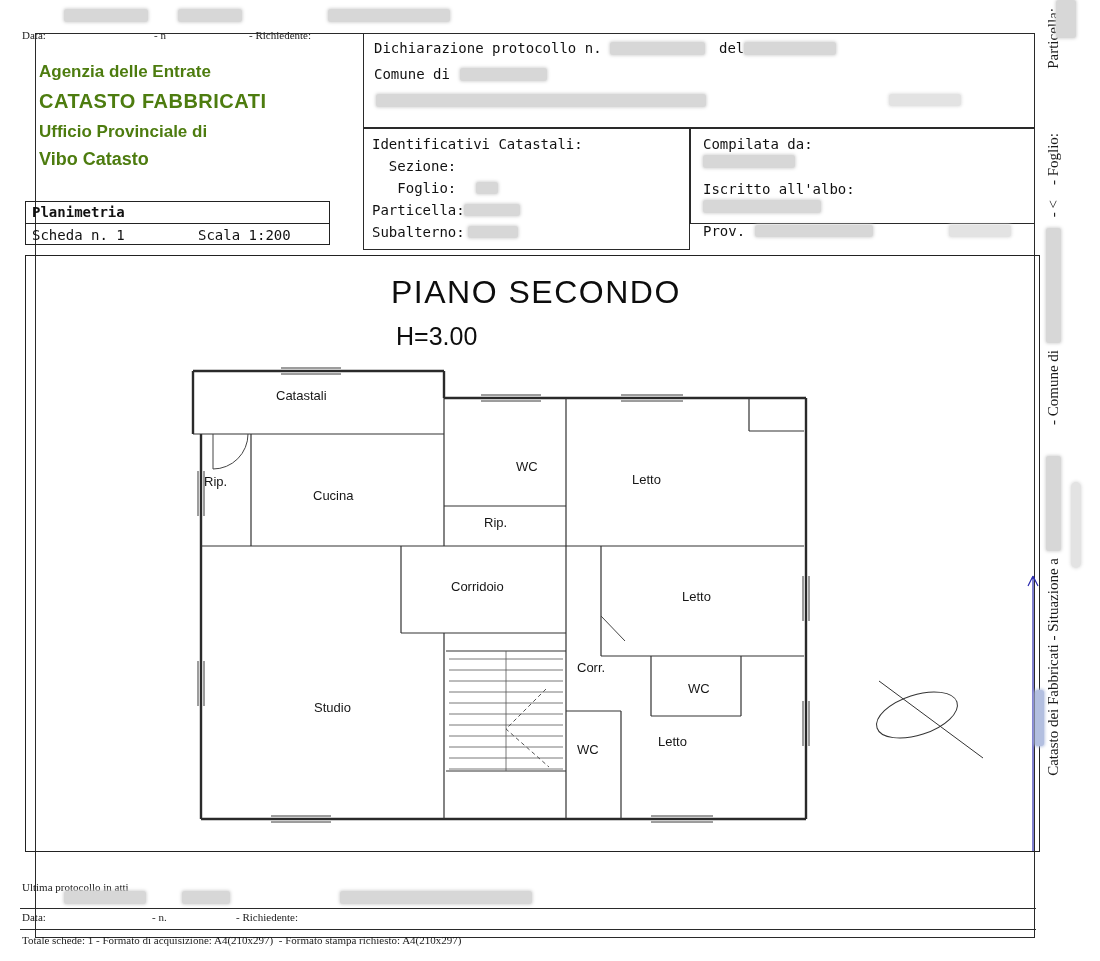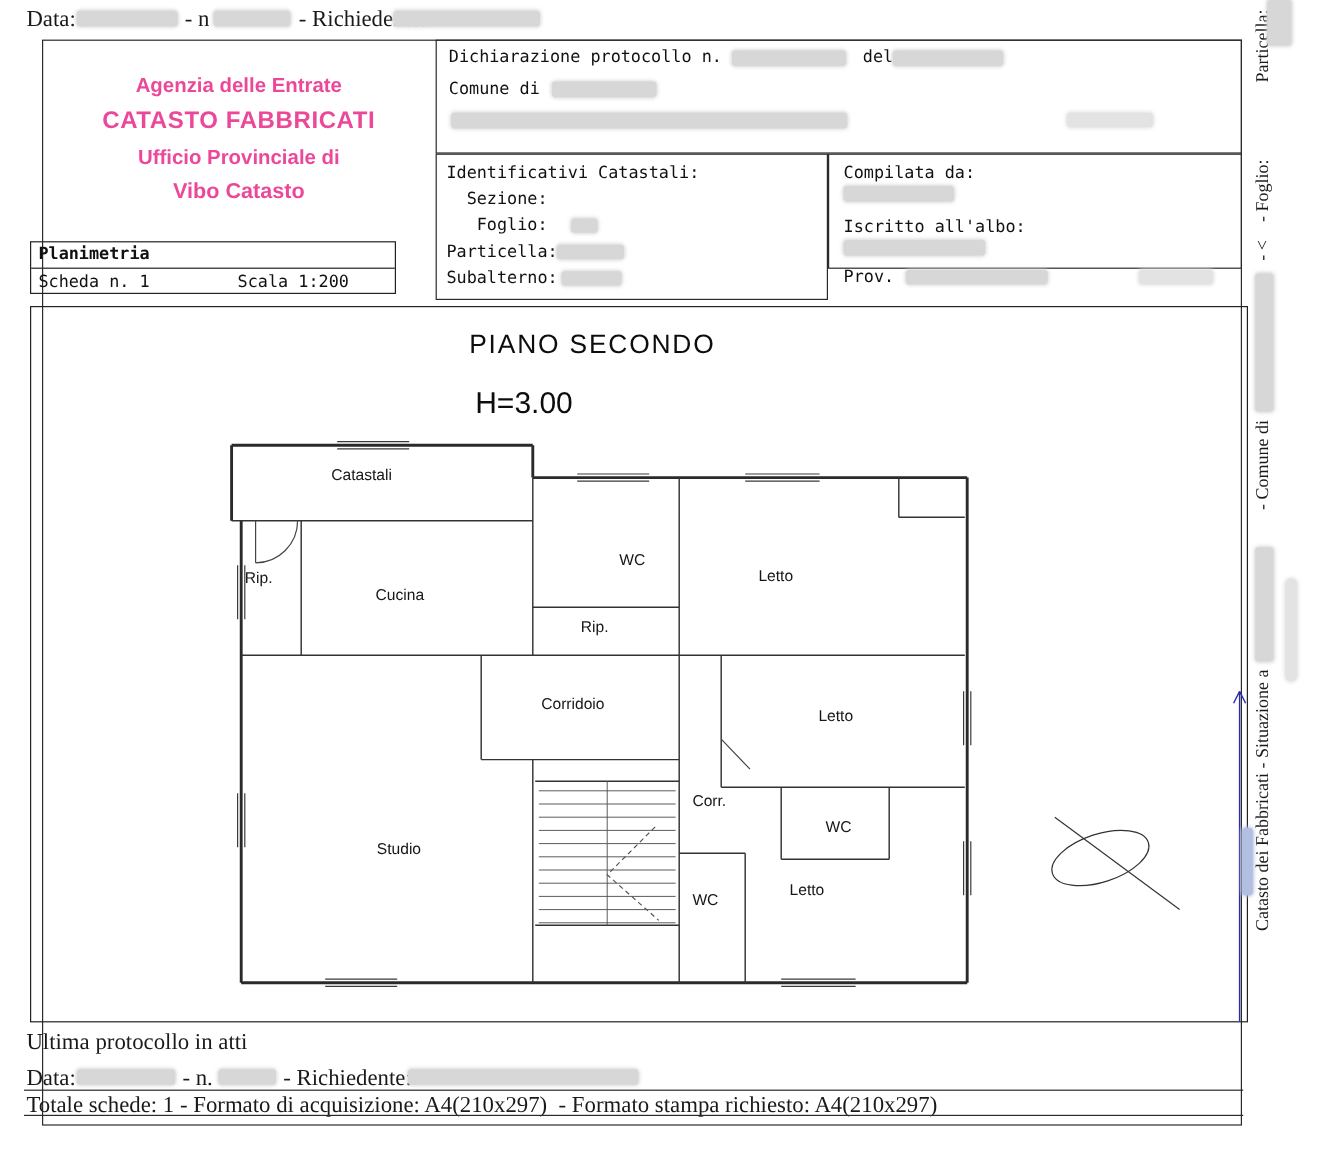--- a/index.html
+++ b/index.html
@@ -1,33 +1,33 @@
 <!DOCTYPE html>
 <html><head>
 <meta charset="utf-8">
 <style>
   html,body{margin:0;padding:0;}
   body{width:1100px;height:961px;position:relative;background:#ffffff;overflow:hidden;
        font-family:"Liberation Serif",serif;color:#1a1a1a;}
   .abs{position:absolute;}
-  .serif{font-family:"Liberation Serif",serif;font-size:19px;color:#1a1a1a;white-space:nowrap;}
+  .serif{font-family:"Liberation Serif",serif;font-size:11px;color:#1a1a1a;white-space:nowrap;margin-top:23px;}
   .mono{font-family:"DejaVu Sans Mono","Liberation Mono",monospace;font-size:14px;color:#111;white-space:pre;}
   .redact{position:absolute;background:#d7d7d7;border-radius:3px;box-shadow:0 0 3px 1px rgba(210,210,210,.85);}
   .redact.light{background:#e3e3e3;box-shadow:0 0 3px 1px rgba(225,225,225,.9);}
   .redact.blue{background:#b3bfe0;box-shadow:0 0 3px 1px rgba(179,191,224,.9);}
   .frame{position:absolute;border:1px solid #2a2a2a;box-sizing:border-box;}
   .box{position:absolute;border:1px solid #2a2a2a;box-sizing:border-box;}
   .box2{position:absolute;border:1.5px solid #222;box-sizing:border-box;}
-  .agency{position:absolute;left:59px;top:62px;width:280px;text-align:center;
-          font-family:"Liberation Sans",sans-serif;font-weight:bold;color:#ec4899;}
+  .agency{position:absolute;left:39px;top:62px;width:280px;text-align:left;
+          font-family:"Liberation Sans",sans-serif;font-weight:bold;color:#4d7c0f;}
   .agency .a1{font-size:17px;margin-bottom:8px;}
   .agency .a2{font-size:20px;letter-spacing:.5px;margin-bottom:9px;}
   .agency .a3{font-size:17px;margin-bottom:7px;}
   .agency .a4{font-size:18px;}
-  .plan-title{position:absolute;font-family:"Liberation Sans",sans-serif;font-size:22px;
+  .plan-title{position:absolute;font-family:"Liberation Sans",sans-serif;font-size:32px;
               letter-spacing:1.5px;color:#0d0d0d;}
   .plan-h{position:absolute;font-family:"Liberation Sans",sans-serif;font-size:25px;color:#0d0d0d;}
   .room{position:absolute;font-family:"Liberation Sans",sans-serif;font-size:13px;color:#161616;white-space:nowrap;}
   .vtext{position:absolute;writing-mode:vertical-rl;transform:rotate(180deg);
          font-family:"Liberation Serif",serif;font-size:15px;color:#1a1a1a;white-space:nowrap;line-height:19px;}
   .hline{position:absolute;border-top:1px solid #2a2a2a;height:0;}
   .pre{white-space:pre;}
 </style>
 </head>
 <body>

